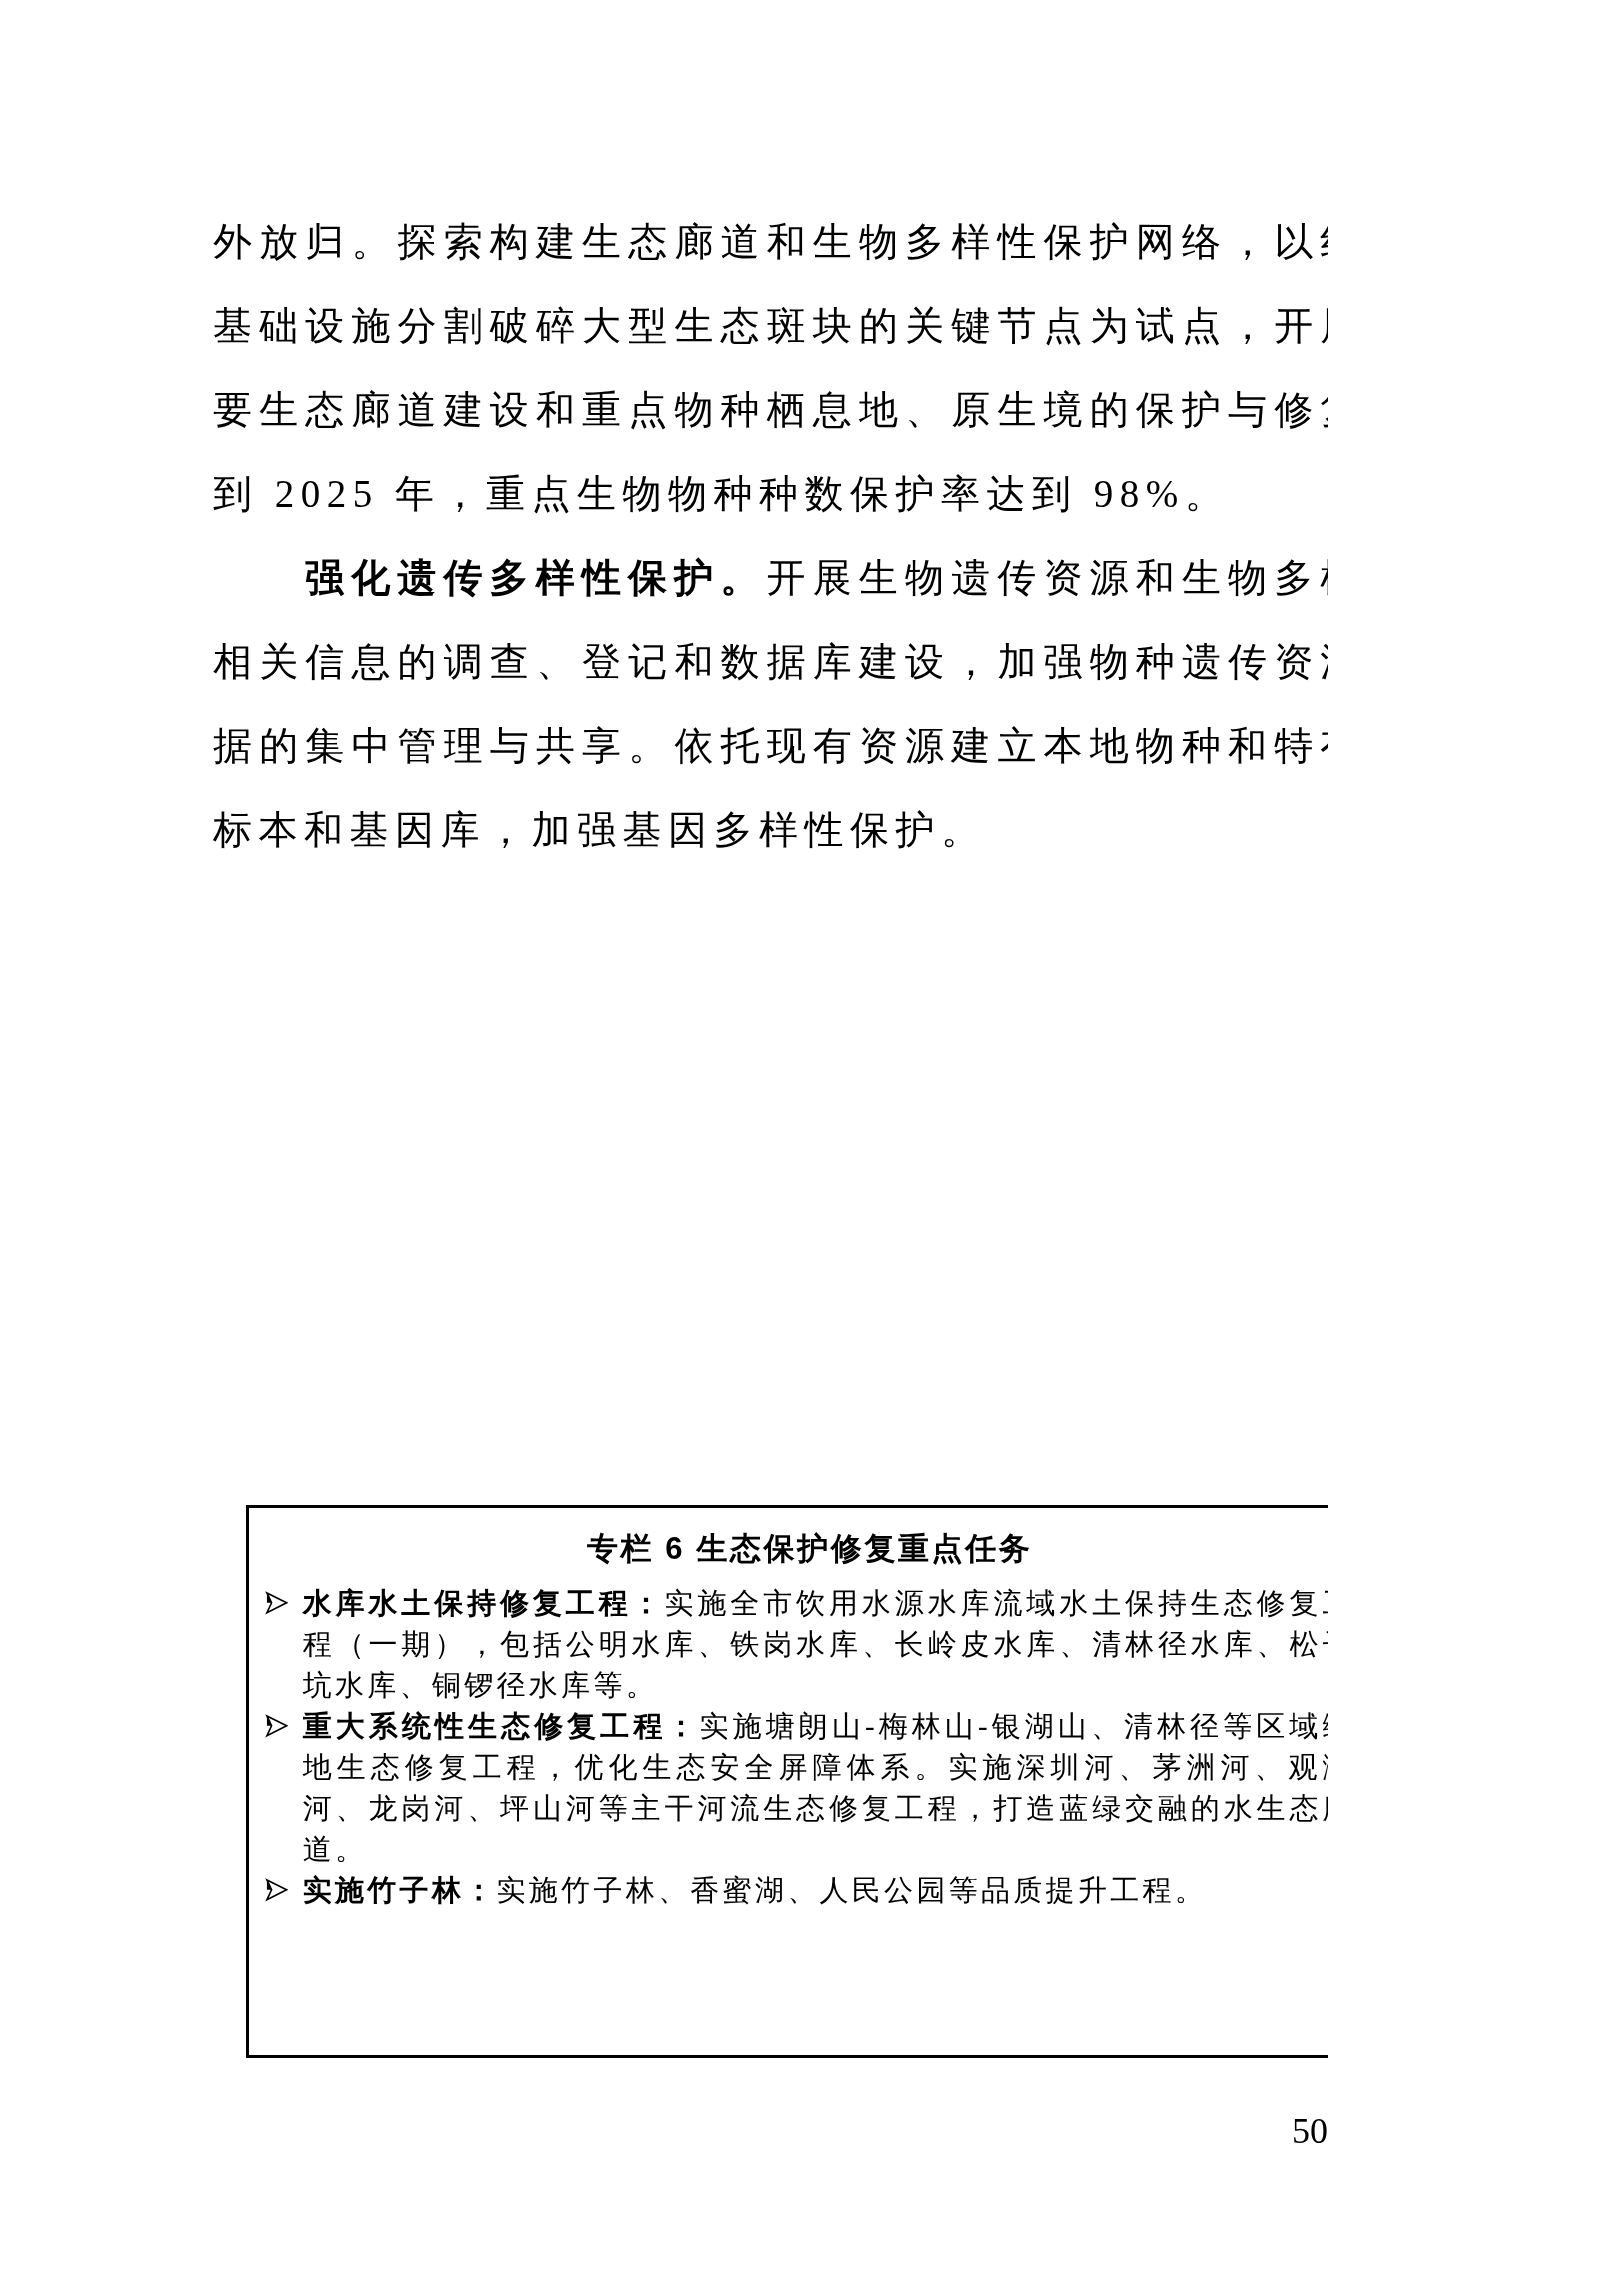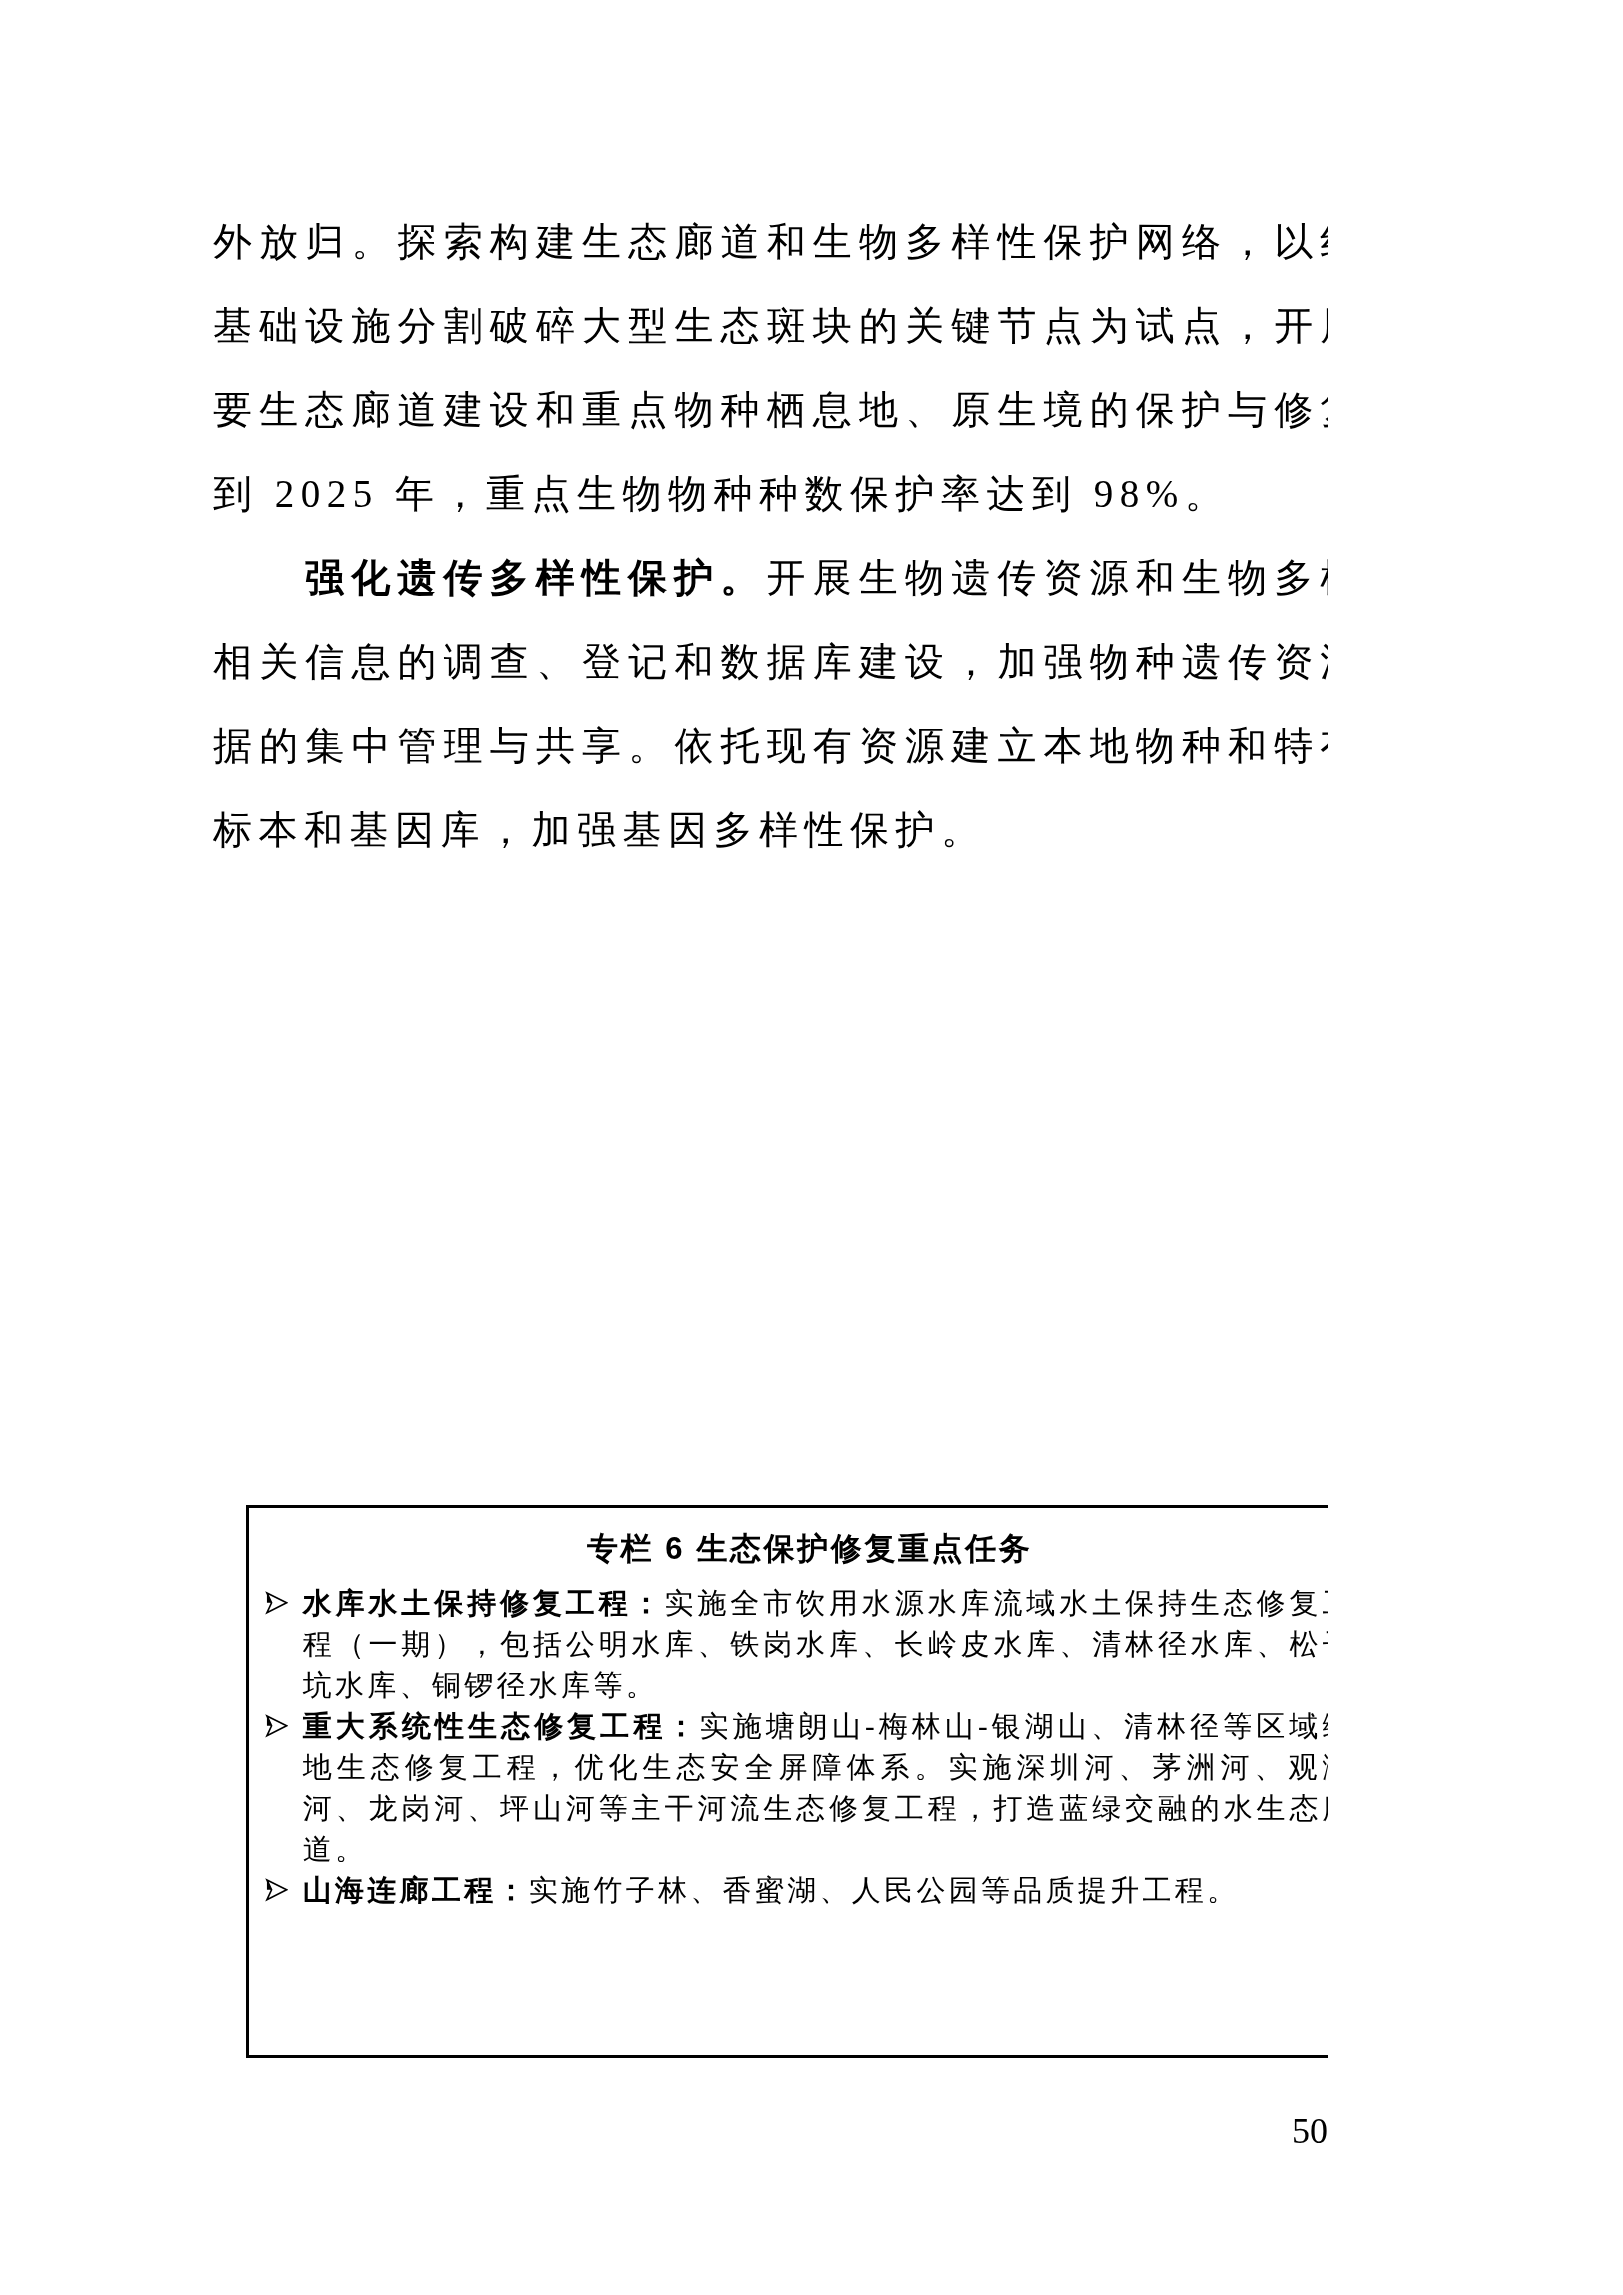--- a/index.html
+++ b/index.html
@@ -129,21 +129,21 @@
         <b class="lead">重大系统性生态修复工程：</b><span>实施塘朗山-梅林山-银湖山、清林径等区域绿地生态修复工程，优化生态安全屏障体系。实施深圳河、茅洲河、观澜河、龙岗河、坪山河等主干河流生态修复工程，打造蓝绿交融的水生态廊道。</span>
       </li>
 
       <li class="callout-item">
         <span class="bullet">
           <svg viewBox="0 0 36 36">
               <polygon points="3,3 33,18 3,33 10,18" fill="#ffffff" stroke="#000000" stroke-width="2.5"></polygon>
               <polygon points="3,3 10,18 3,18" fill="#000000"></polygon>
             </svg>
         </span>
-        <b class="lead">山海连廊工程：</b><span>实施竹子林、香蜜湖、人民公园等品质提升工程。</span>
+        <b class="lead">实施竹子林：</b><span>实施竹子林、香蜜湖、人民公园等品质提升工程。</span>
       </li>
 
 
     </ul>
   </div>
 
   <div class="page-number">50</div>
 
 </div>
 

